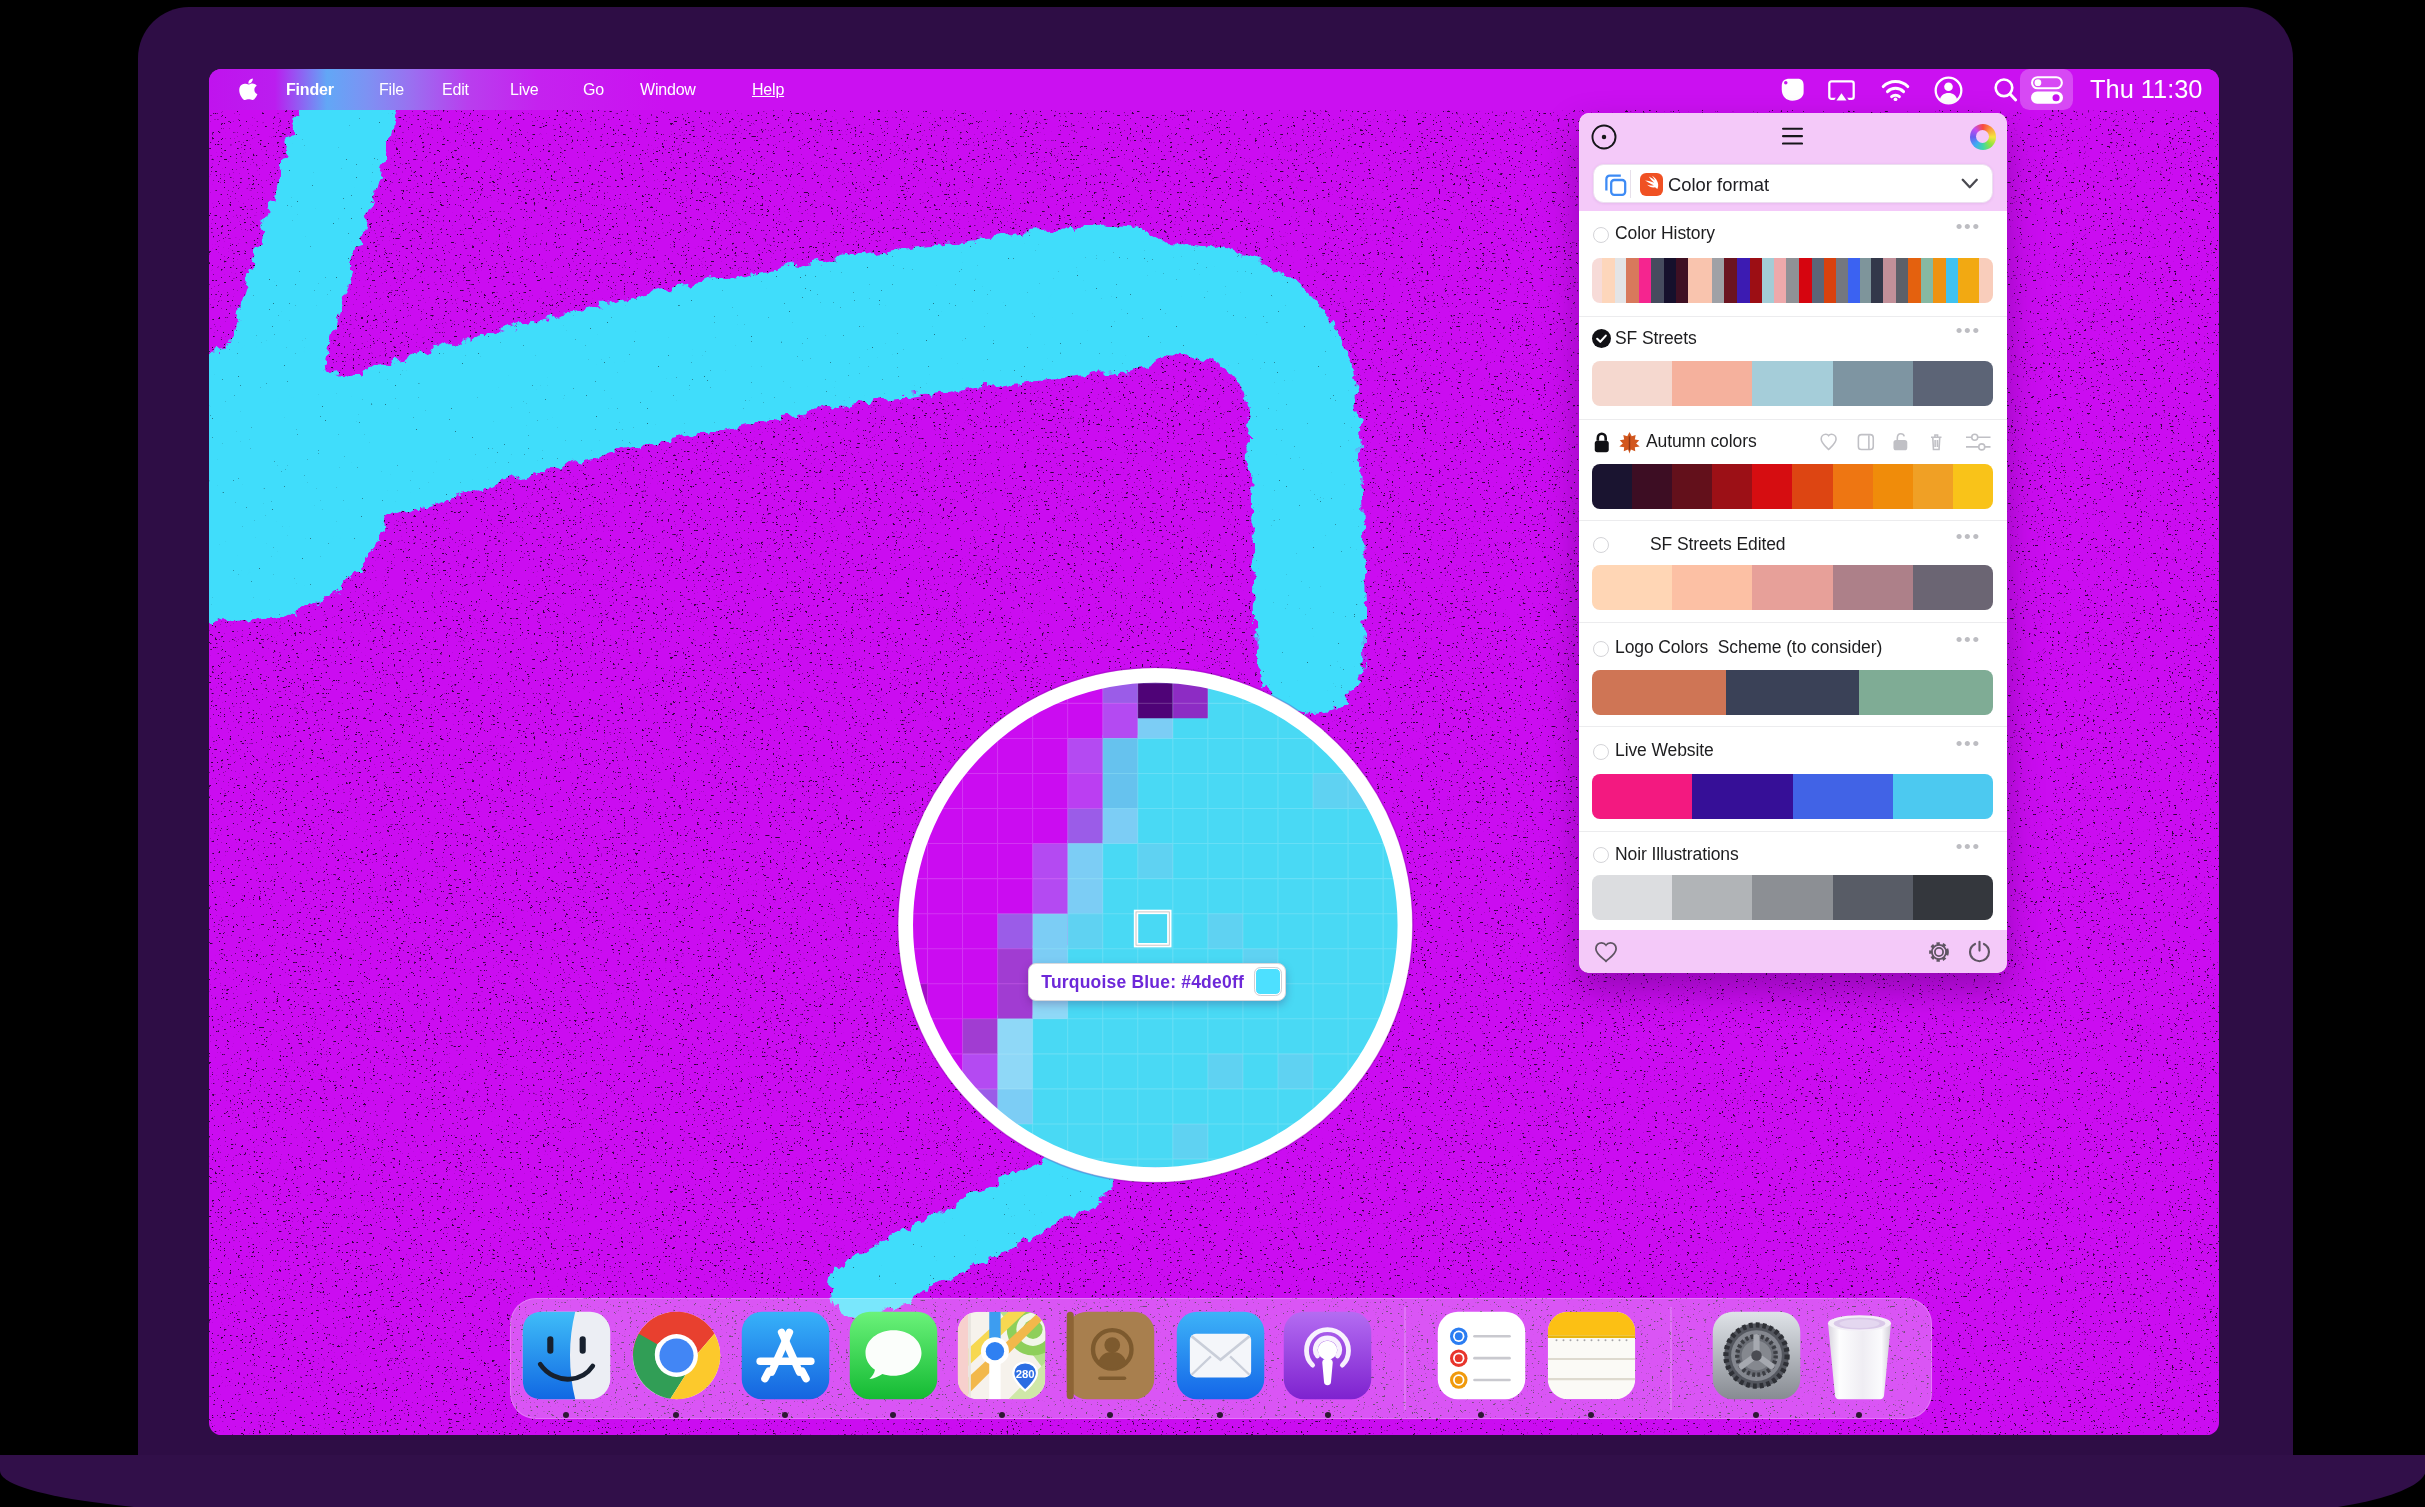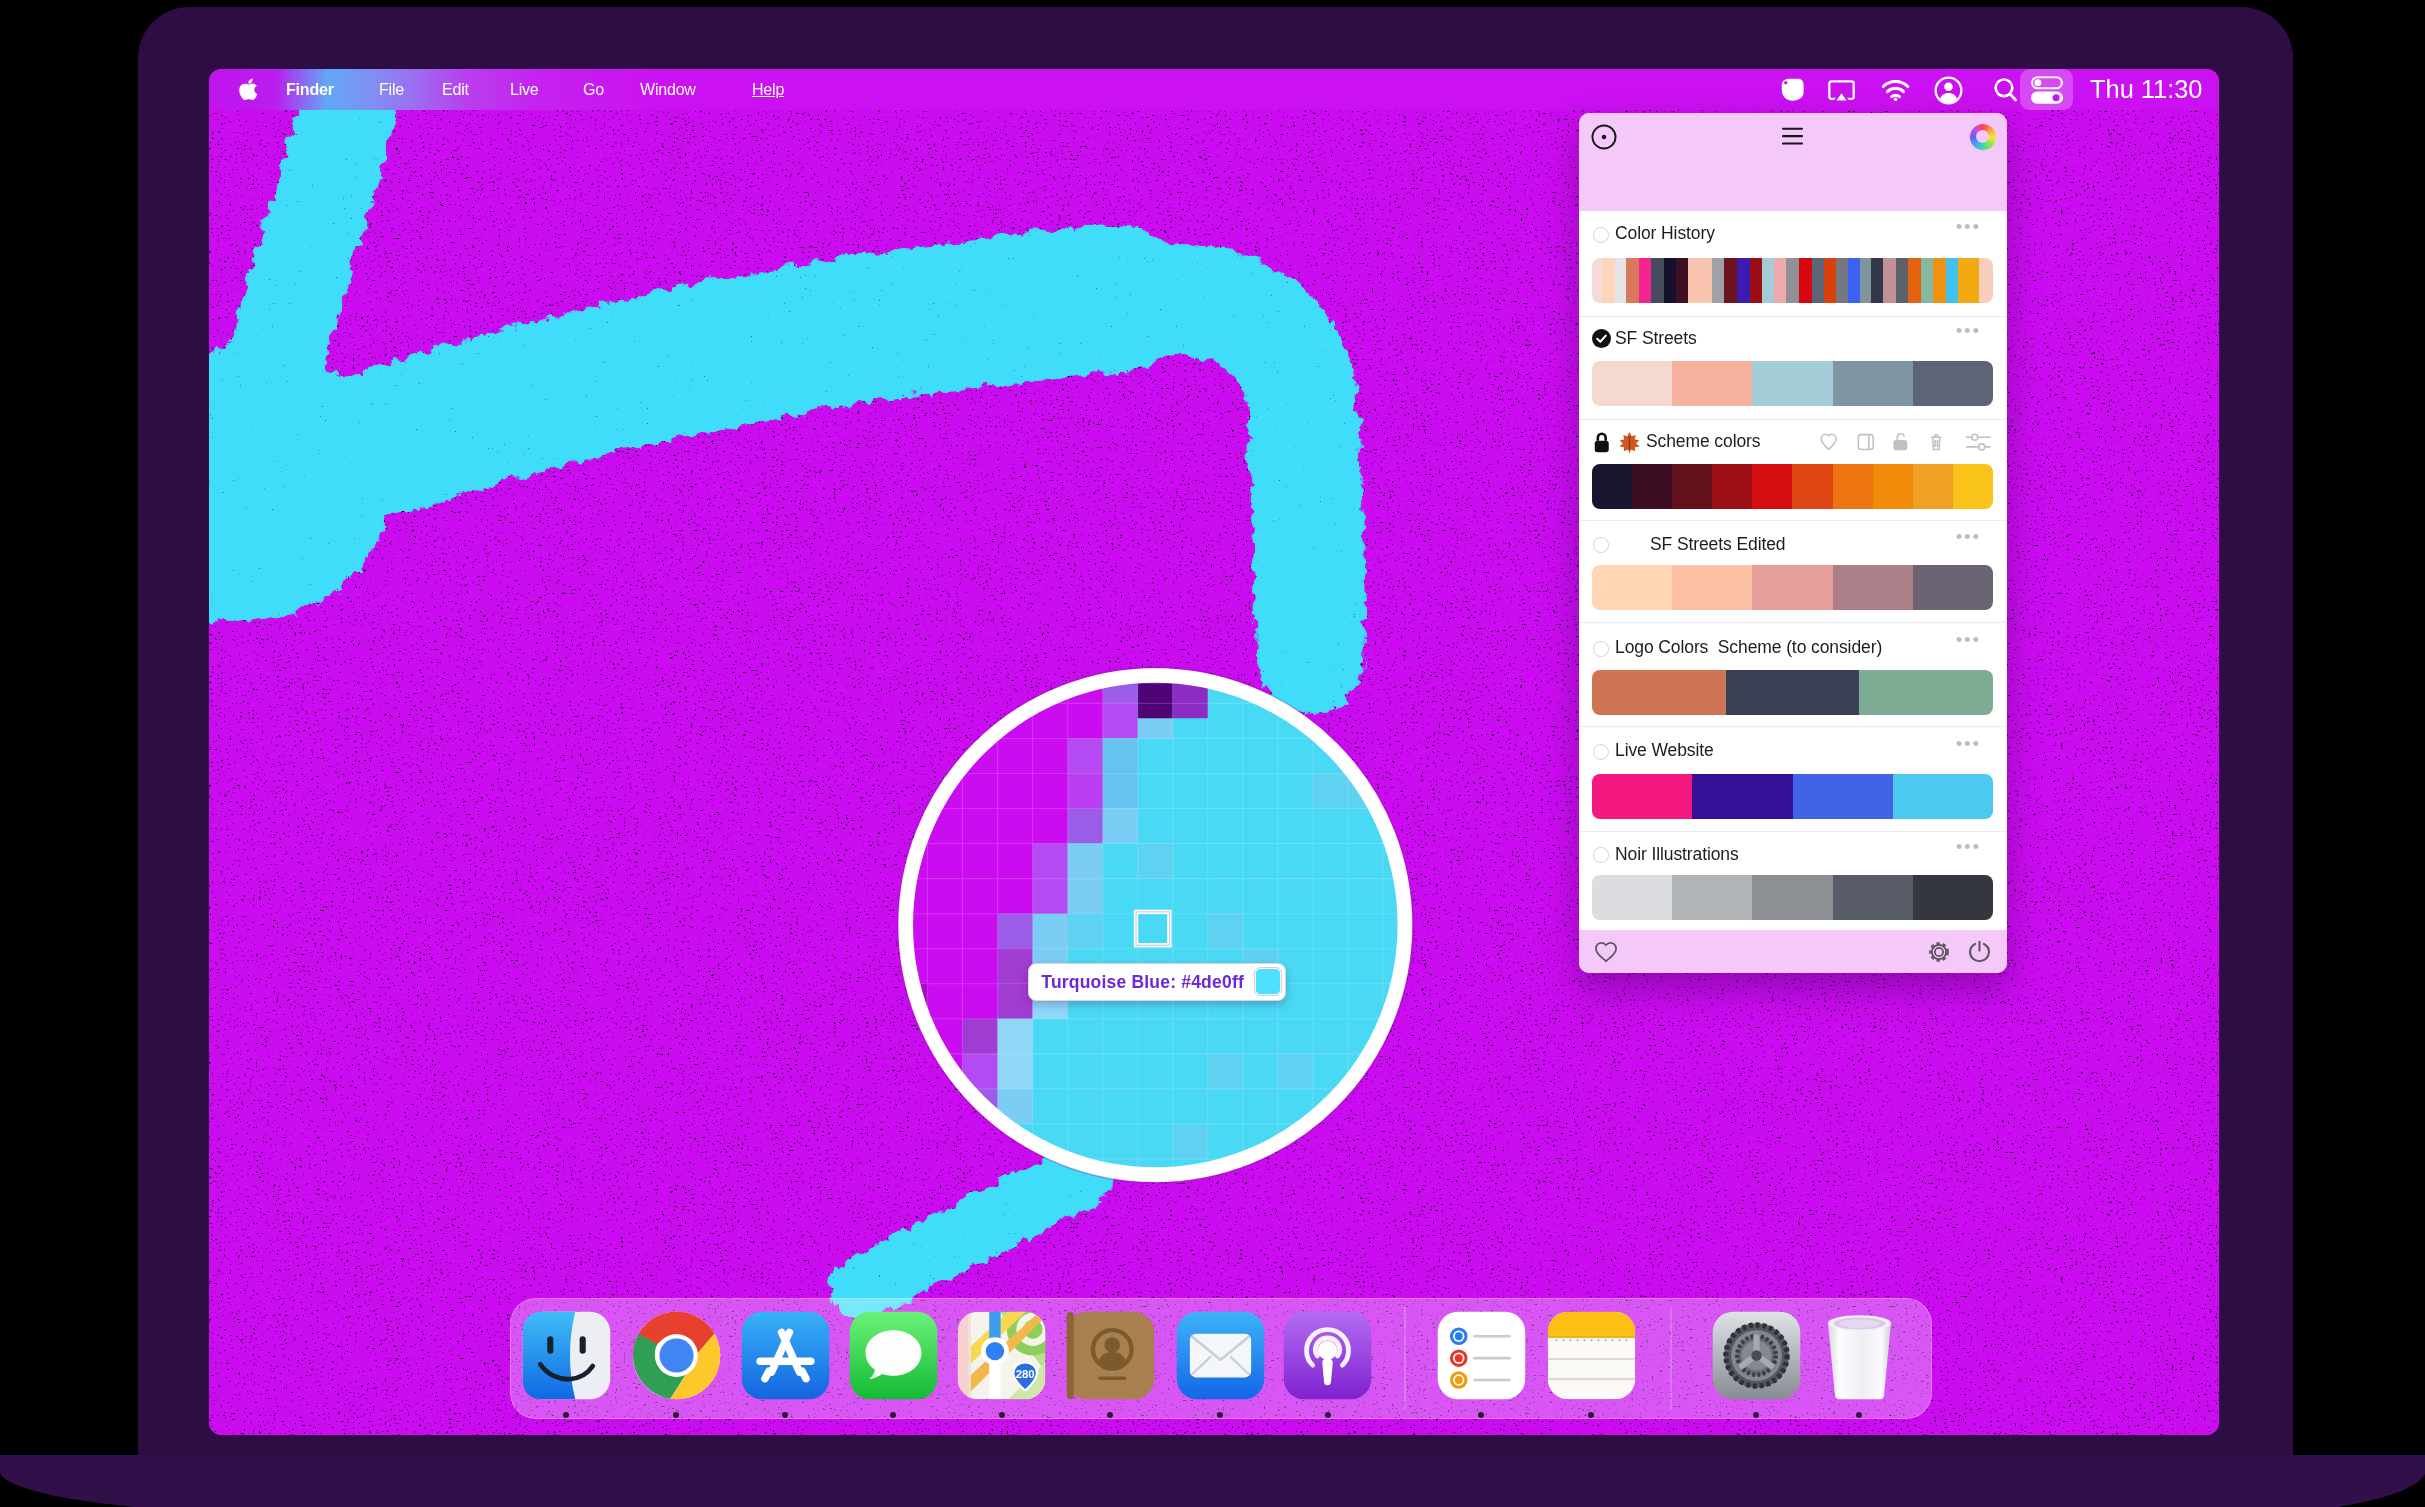--- a/index.html
+++ b/index.html
@@ -385,20 +385,37 @@
     <circle cx="15" cy="15" r="2.6" fill="#16161a"></circle>
   </svg>
   <svg style="position:absolute;left:203px;top:14px;" width="21" height="19" viewBox="0 0 24 22">
     <g stroke="#16161a" stroke-width="2.4" stroke-linecap="round">
           <path d="M1 2 L23 2 M1 10.6 L23 10.6 M1 19.2 L23 19.2"></path>
         </g>
   </svg>
   <div style="position:absolute;left:391px;top:10.5px;width:26px;height:26px;border-radius:50%;
      background:conic-gradient(#f9493f,#f9a13f,#f5e53f,#8ee53f,#3fd6a8,#3fa9f5,#6a5cf0,#c44cf0,#f9493f);"></div>
   <div style="position:absolute;left:397px;top:17px;width:13px;height:13px;border-radius:50%;background:#f4c9f9;"></div>
+  <div class="sbar">
+    <svg style="position:absolute;left:9.6px;top:8px;" width="24" height="24.5" viewBox="0 0 27 28">
+      <g fill="none" stroke="#3d8bf5" stroke-width="2.6">
+        <rect x="8" y="8" width="16" height="17" rx="3.5"></rect>
+        <path d="M 19 3 L 6.5 3 C 4 3 2.5 4.6 2.5 7 L 2.5 20"></path>
+      </g>
+    </svg>
+    <div style="position:absolute;left:36px;top:5.3px;width:0.9px;height:28px;background:#e7e0ea;"></div>
+    <div style="position:absolute;left:46px;top:8px;width:23px;height:23px;border-radius:6.1px;background:#f05123;"></div>
+    <svg style="position:absolute;left:46px;top:8px;" width="23" height="23" viewBox="0 0 28 28">
+      <path d="M 21.5 18.5 C 22.8 15.5 22.3 11.6 20 8.2 C 18.5 6 16.5 4.2 14.6 3.2 C 16.2 5.4 17.5 7.3 18.2 9.1 C 16 7.2 13.5 5.5 10.6 4.3 C 12.2 6.9 14.6 9.6 17.3 11.9 C 14 10.3 10 9.1 6.2 9.1 C 9.5 11.3 13 13.4 16.9 14.8 C 14.5 15.6 11.5 15.4 8.6 14.4 C 10.9 16.6 14.2 17.8 17.4 17.5 C 18.9 17.4 20.2 18.3 20.6 19.5 C 21 19.2 21.3 18.9 21.5 18.5 Z" fill="#fff"></path>
+    </svg>
+    <div style="position:absolute;left:74px;top:0;height:39px;line-height:39px;font-size:18.4px;color:#202024;">Color format</div>
+    <svg style="position:absolute;right:14px;top:13px;" width="17.5" height="11.4" viewBox="0 0 20 13">
+      <path d="M 2 2 L 10 10.5 L 18 2" fill="none" stroke="#4a4a50" stroke-width="2.6" stroke-linecap="round" stroke-linejoin="round"></path>
+    </svg>
+  </div>
   <div class="sect">
         <div class="radio" style="left:14px;top:114px;"></div>
       <div class="slabel" style="left:36px;top:110px;">Color History</div>
         <div class="sdots" style="right:26px;top:103px;">•••</div>
       </div>
       <div class="sect">
         <svg style="position:absolute;left:13px;top:216px;" width="19" height="19" viewBox="0 0 22 22">
         <circle cx="11" cy="11" r="11" fill="#101014"></circle>
         <path d="M 6 11.3 L 9.6 14.8 L 16 7.6" stroke="#fff" stroke-width="2.4" fill="none" stroke-linecap="round" stroke-linejoin="round"></path>
         </svg>
@@ -407,21 +424,21 @@
       </div>
       <div class="sect">
         <svg style="position:absolute;left:14px;top:319px;" width="17.5" height="21" viewBox="0 0 20 24">
         <rect x="2" y="10" width="16" height="13" rx="3" fill="#101014"></rect>
         <path d="M 5.5 10 L 5.5 7 C 5.5 4 7.5 2 10 2 C 12.5 2 14.5 4 14.5 7 L 14.5 10" fill="none" stroke="#101014" stroke-width="3"></path>
         </svg>
         <svg style="position:absolute;left:39px;top:318px;" width="23" height="23" viewBox="0 0 26 26">
           <path d="M13 1 L15.5 6 L20 4.5 L19 9.5 L24 10.5 L20.5 14 L24.5 17.5 L19 18.5 L19.5 23 L14.5 21 L13 25.5 L11.5 21 L6.5 23 L7 18.5 L1.5 17.5 L5.5 14 L2 10.5 L7 9.5 L6 4.5 L10.5 6 Z" fill="#d2571e"></path>
           <path d="M13 6 L13 22" stroke="#8d3514" stroke-width="1.6"></path>
         </svg>
-      <div class="slabel" style="left:67px;top:318px;">Scheme colors</div>
+      <div class="slabel" style="left:67px;top:318px;">Autumn colors</div>
         <svg class="rowicons" style="position:absolute;right:13px;top:318px;" width="175" height="23" viewBox="0 0 200 26">
           <g fill="none" stroke="#c0c0c5" stroke-width="1.8">
            <path d="M11 21 C 7 17 2.5 13.5 2.5 9 C 2.5 5.7 5 3.5 7.8 3.5 C 9.3 3.5 10.4 4.2 11 5.1 C 11.6 4.2 12.7 3.5 14.2 3.5 C 17 3.5 19.5 5.7 19.5 9 C 19.5 13.5 15 17 11 21 Z"></path>
            <rect x="45" y="4" width="17" height="17" rx="3.5"></rect>
            <path d="M57 4.6 L57 20.4"></path>
            <rect x="86" y="11" width="14" height="10" rx="2" fill="#c0c0c5"></rect>
            <path d="M89.5 11 L89.5 8 C89.5 5 91 3 93.5 3 C95.5 3 97 4.2 97.4 6" fill="none"></path>
            <path d="M128 7 L140 7 M130 7 L130.8 21 L137.2 21 L138 7 M132.5 7 L132.5 4.5 L135.5 4.5 L135.5 7 M132.7 10 L132.7 18 M135.3 10 L135.3 18"></path>
            <circle cx="178" cy="7" r="3.4"></circle>
             <circle cx="186" cy="18" r="3.4"></circle>

